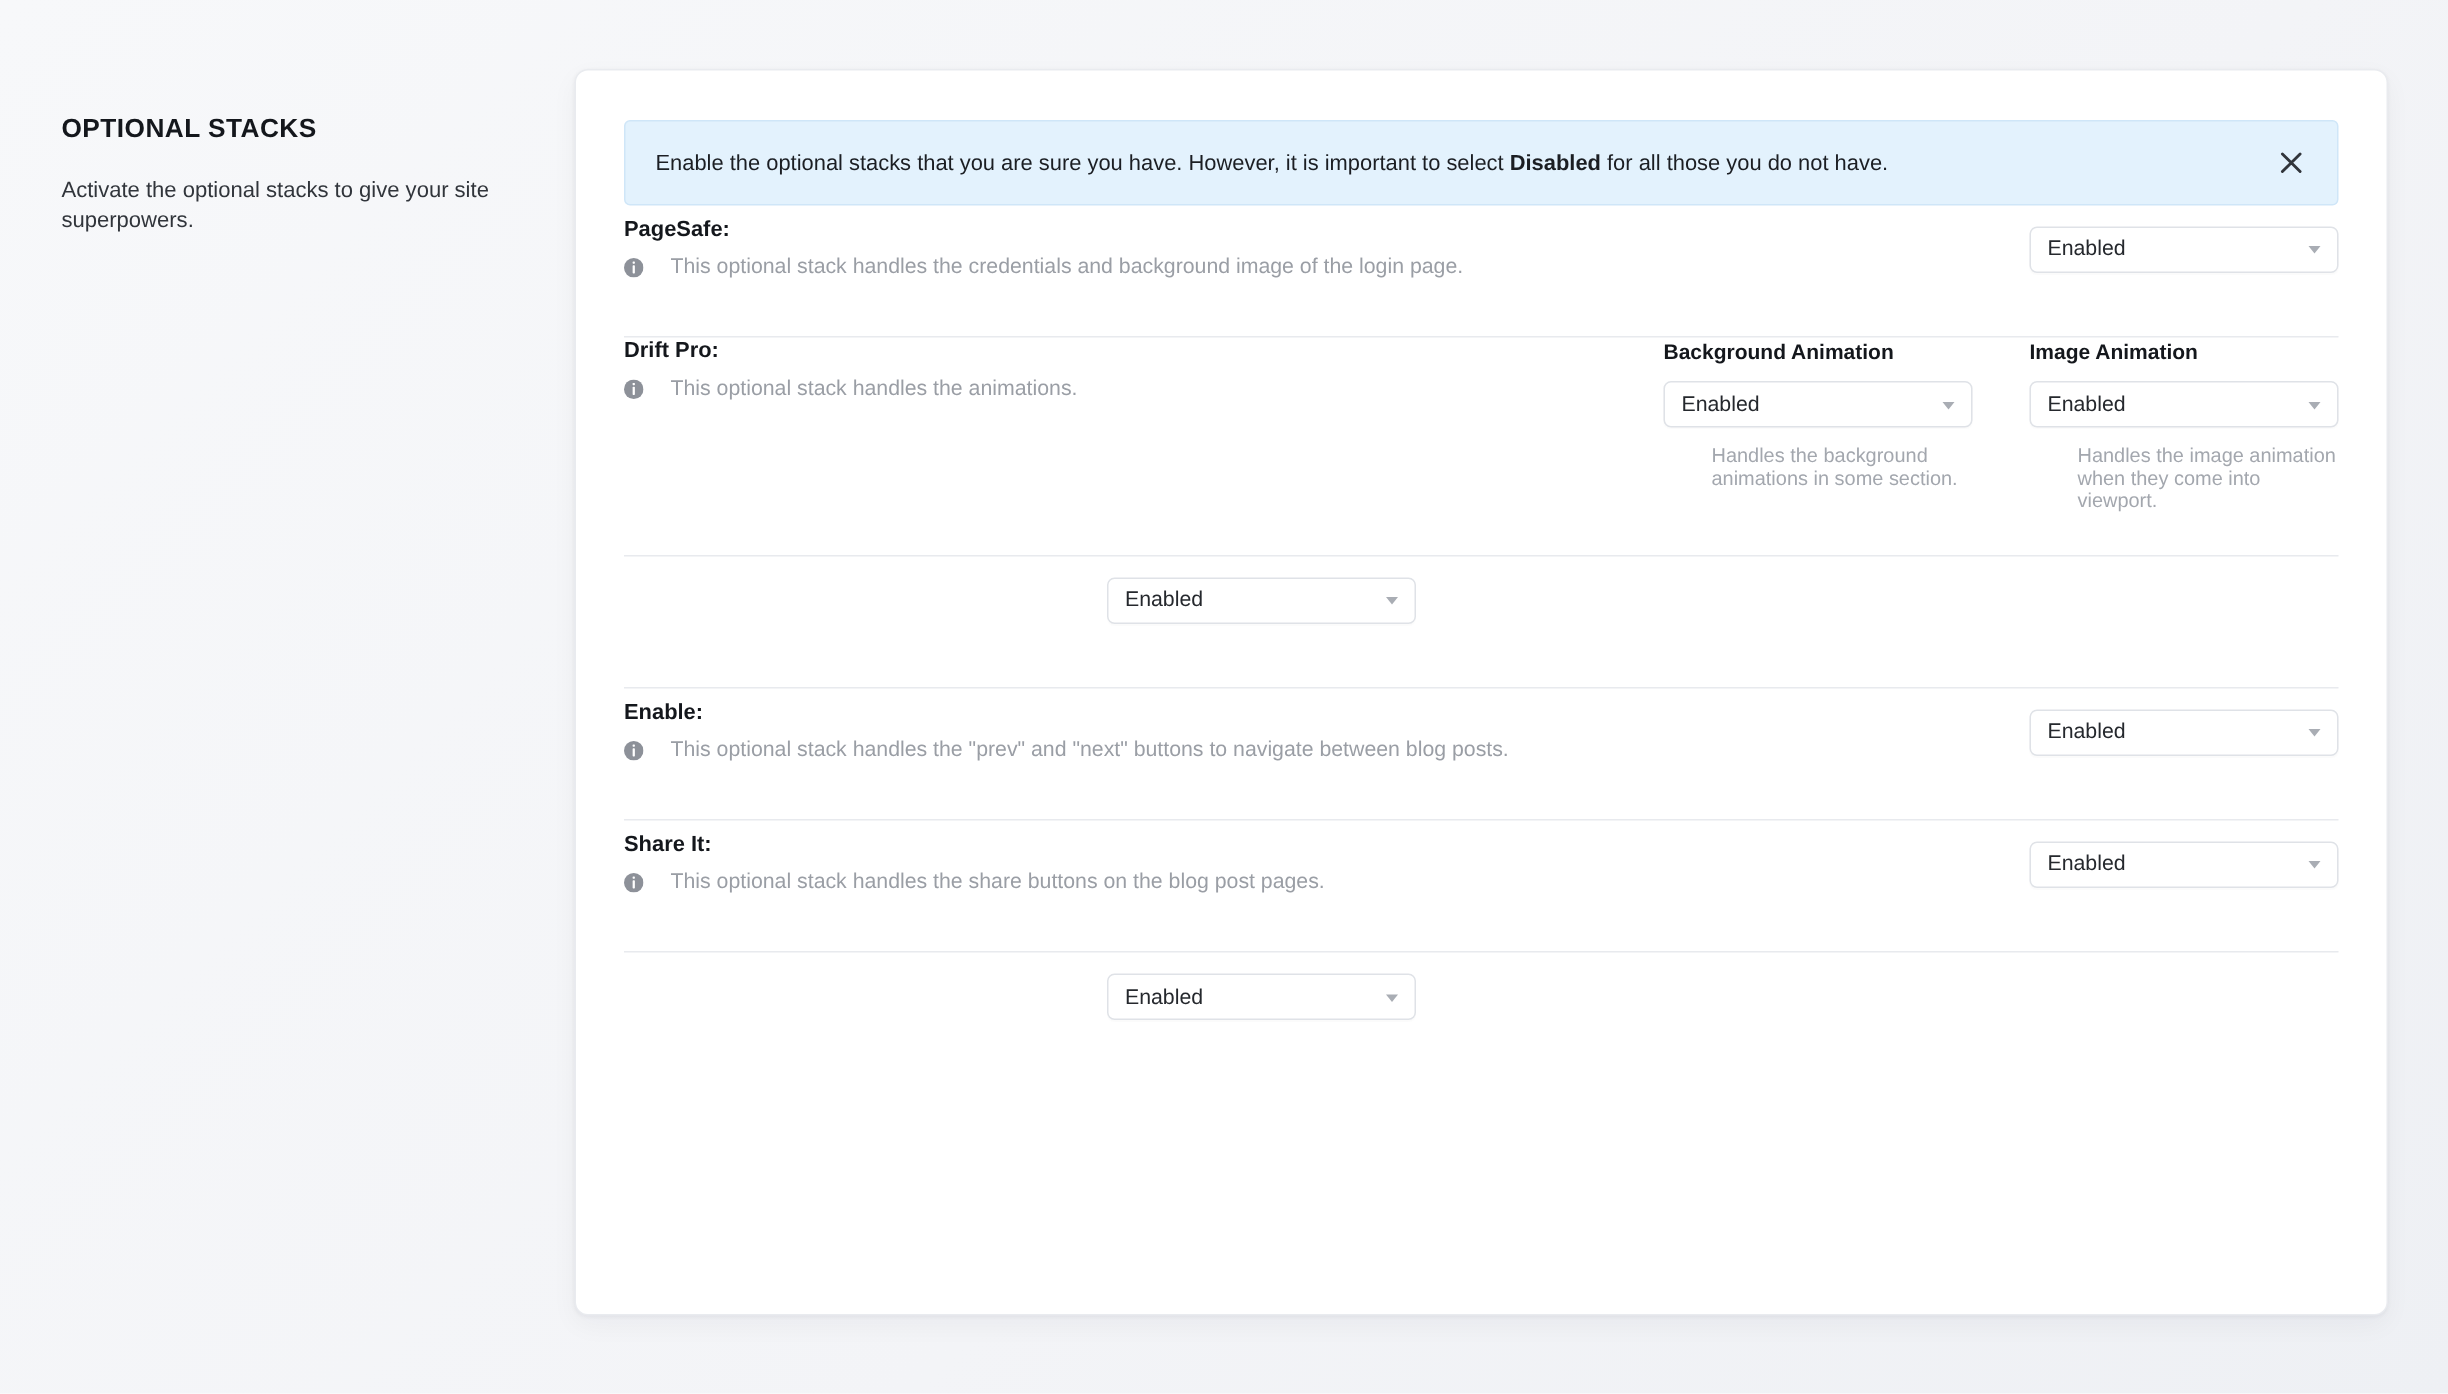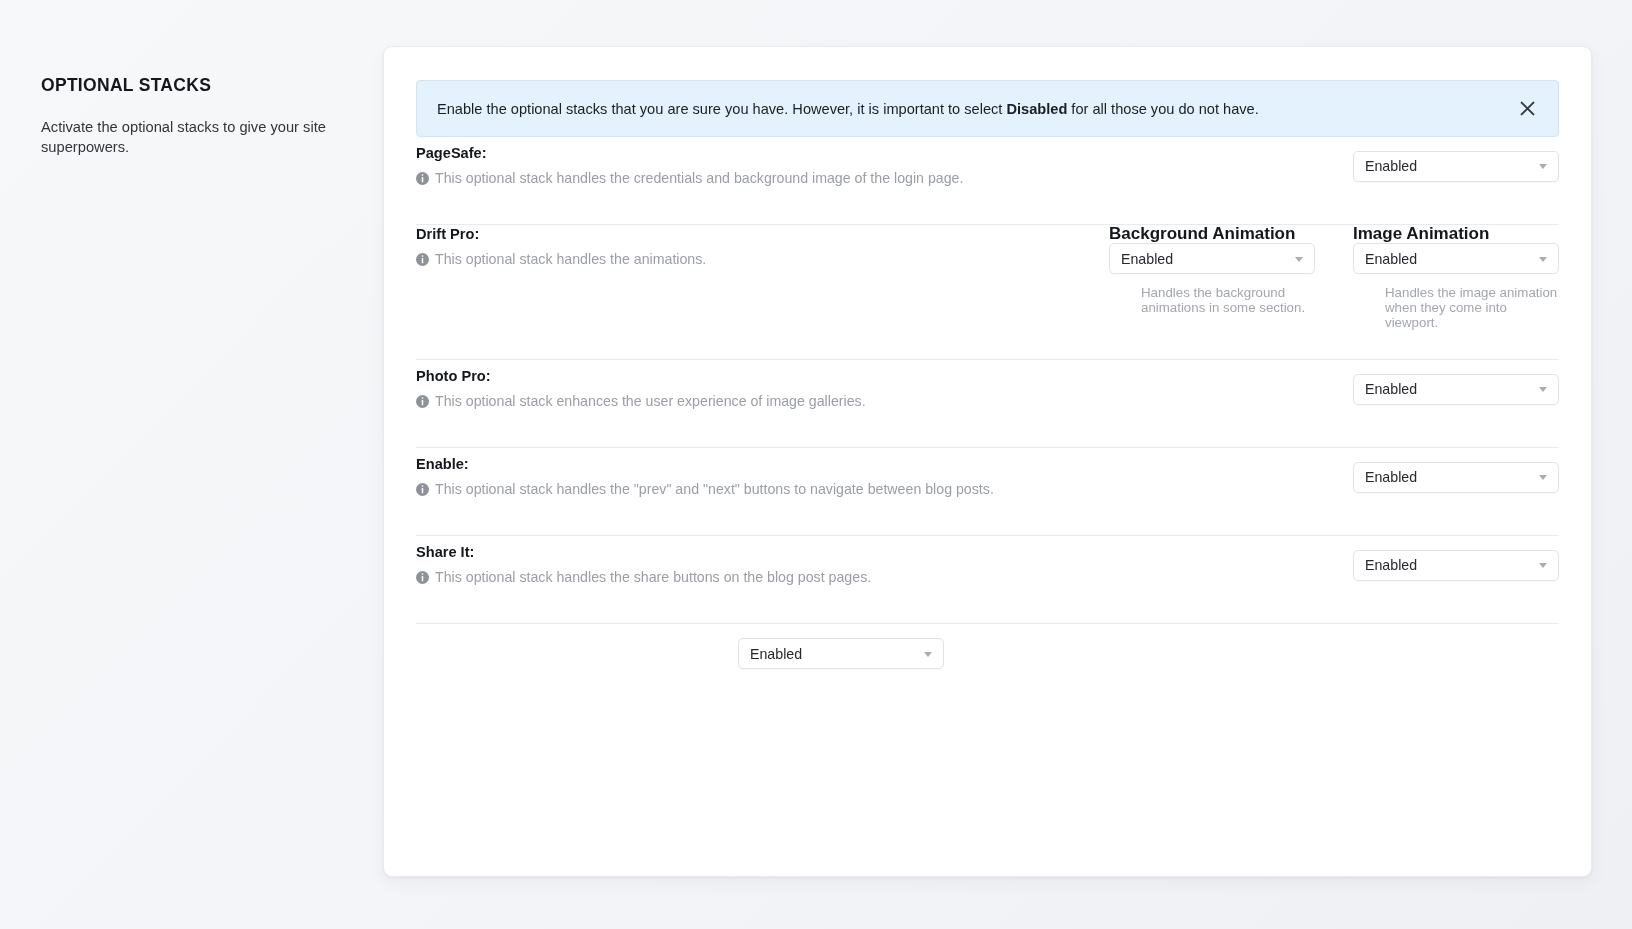--- a/index.html
+++ b/index.html
@@ -133,44 +133,45 @@
     line-height: 18px;
   }
 
   .stack-desc {
     margin-top: 7px;
     font-size: 14.2px;
     color: #9a9ea5;
     line-height: 19px;
     display: flex;
     align-items: flex-start;
-    gap: 6px;
+    gap: 18px;
   }
 
   .info-icon {
     flex: 0 0 auto;
     width: 13px;
     height: 13px;
     margin-top: 3px;
   }
 
   .info-icon svg { display: block; }
 
   
   .field {
     flex: 0 0 auto;
     width: 206px;
     margin-left: 38px;
   }
 
   .field-label {
-    font-size: 17px;
+    font-size: 14px;
     font-weight: 700;
     color: #14171c;
     line-height: 18px;
+    margin-bottom: 11px;
   }
 
   .select {
     position: relative;
     height: 31px;
     background: #ffffff;
     border: 1px solid #dfe2e7;
     border-radius: 5px;
     display: flex;
     align-items: center;
@@ -291,33 +292,20 @@
             <div class="field">
     <div class="field-label">Image Animation</div>
     <div class="select">
       <span class="select-value">Enabled</span>
       <span class="caret"></span>
     </div>
     <div class="field-hint">Handles the image animation when they come into viewport.</div>
   </div>
           </div>
           <div class="row single">
-    <div class="row-main">
-      <div class="stack-name">Photo Pro:</div>
-      <div class="stack-desc">
-        <span class="info-icon">
-          <svg width="13" height="13" viewBox="0 0 13 13" aria-hidden="true">
-            <circle cx="6.5" cy="6.5" r="6.5" fill="#8d9199"></circle>
-            <rect x="5.75" y="2.3" width="1.5" height="1.5" rx="0.4" fill="#ffffff"></rect>
-            <rect x="5.75" y="4.9" width="1.5" height="5.4" rx="0.5" fill="#ffffff"></rect>
-          </svg>
-        </span>
-        <span class="stack-desc-text">This optional stack enhances the user experience of image galleries.</span>
-      </div>
-    </div>
   <div class="spacer-slot"></div>
             <div class="field">
 
     <div class="select">
       <span class="select-value">Enabled</span>
       <span class="caret"></span>
     </div>
 
   </div>
           </div>

